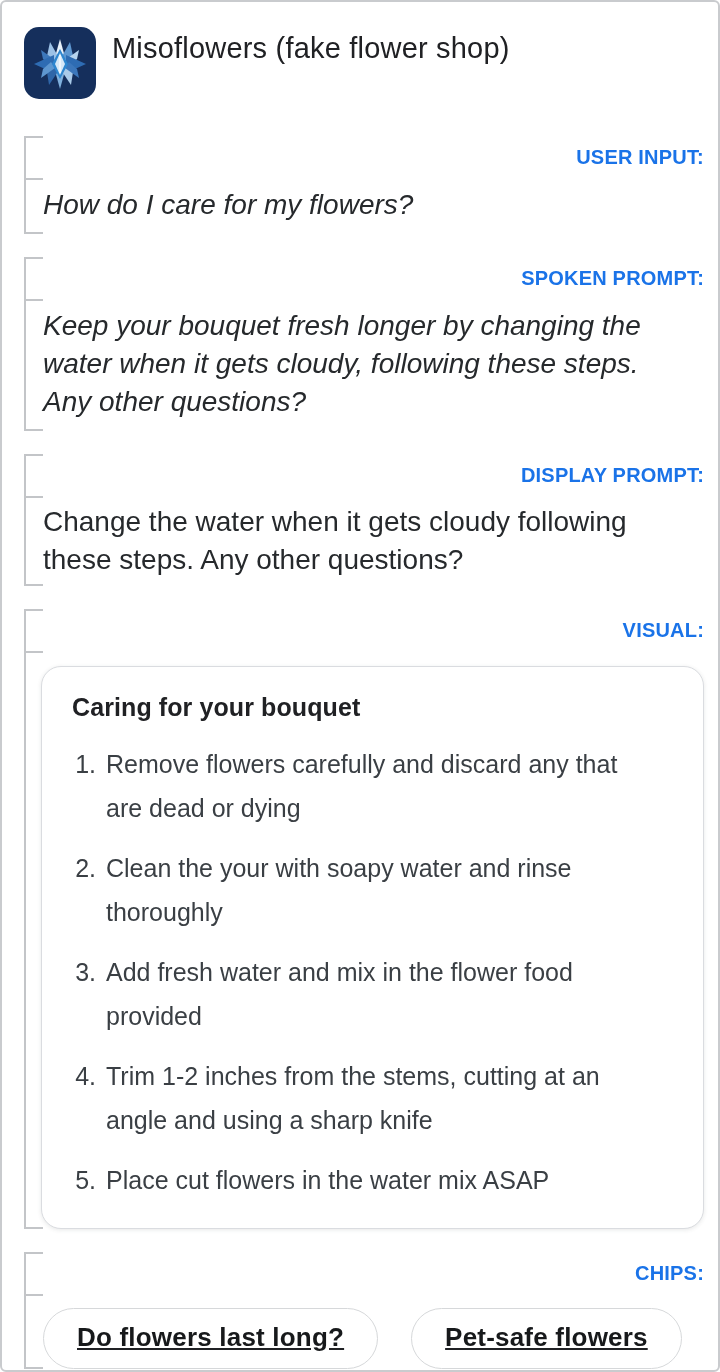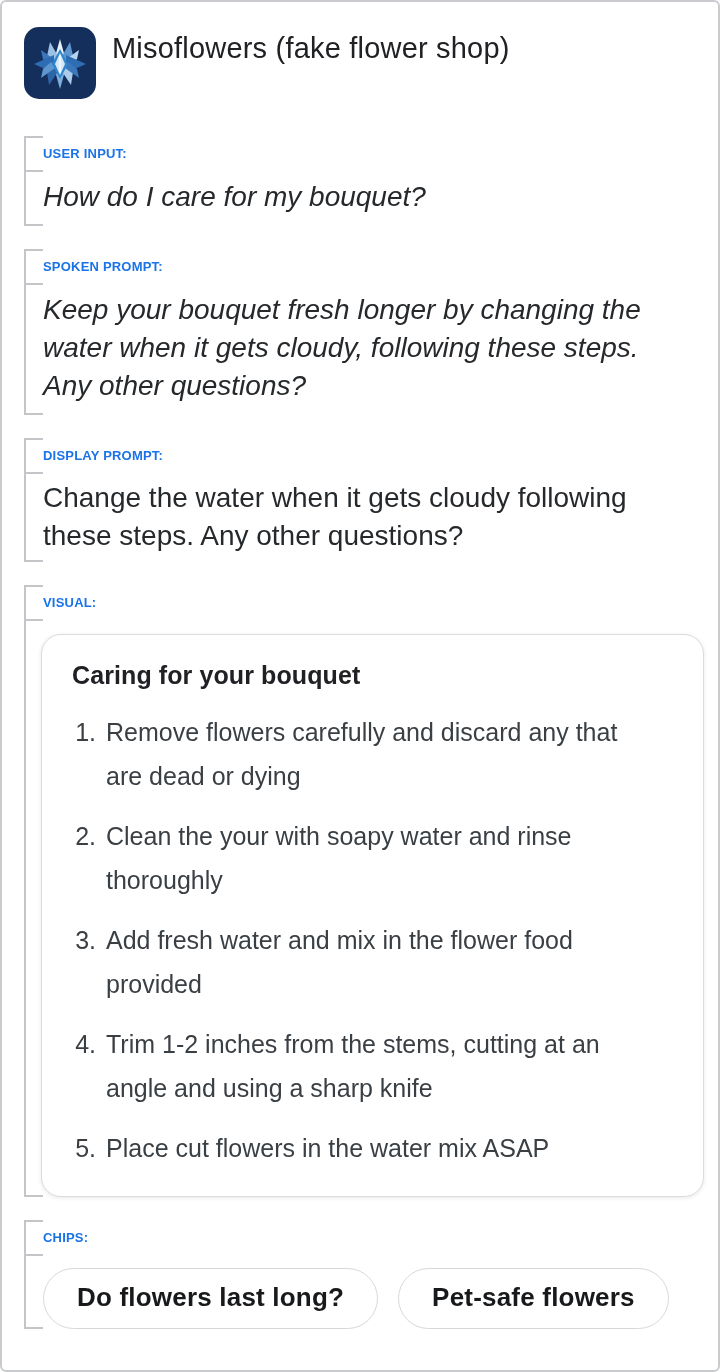--- a/index.html
+++ b/index.html
@@ -52,22 +52,23 @@
     content:"";position:absolute;left:0;width:17px;height:2px;
     background:var(--bracket);
   }
   .section::before{top:0;}
   .section::after{bottom:0;}
   .mid-tick{
     margin-left:-17px;width:17px;height:2px;background:var(--bracket);
   }
   .section-label{
     color:var(--accent);
-    font-size:13px;font-weight:700;letter-spacing:.2px;
+    font-size:20px;font-weight:700;letter-spacing:.2px;
     padding:10px 0 9px;
+    text-align:right;
   }
   .section-body{
     font-size:28px;line-height:38px;color:var(--body-ink);
     max-width:632px;
     padding:6px 0 10px;
   }
   .section-body.italic{font-style:italic;}
   .section--display .section-body{padding:5px 0 7px;}
 
   
@@ -90,22 +91,23 @@
   .card-steps li{
     font-size:25px;line-height:44px;color:var(--card-ink);
     margin-bottom:16px;
     max-width:550px;
     padding-left:3px;
   }
   .card-steps li:last-child{margin-bottom:2px;}
 
   
   .chips-row{
-    display:flex;gap:20px;
+    display:flex;gap:33px;
     margin:12px 0 17px 0;
+    text-decoration:underline;
   }
   .chip{
     background:#fff;
     border:1.5px solid #d6d8da;
     border-radius:32px;
     padding:13px 33px 15px;
     font-family:"Liberation Sans",sans-serif;
     font-size:26px;font-weight:600;color:#17191b;
     letter-spacing:.2px;
     white-space:nowrap;
@@ -141,21 +143,21 @@
   <div class="persona-meta">
     <div class="persona-name">Misoflowers (fake flower shop)</div>
   </div>
 </header>
 
 <main class="sections">
 
   <section class="section">
     <div class="section-label">USER INPUT:</div>
     <div class="mid-tick"></div>
-    <div class="section-body italic">How do I care for my bouquet?</div>
+    <div class="section-body italic">How do I care for my flowers?</div>
   </section>
 
   <section class="section">
     <div class="section-label">SPOKEN PROMPT:</div>
     <div class="mid-tick"></div>
     <div class="section-body italic">Keep your bouquet fresh longer by changing the water when it gets cloudy, following these steps. Any other questions?</div>
   </section>
 
   <section class="section section--display">
     <div class="section-label">DISPLAY PROMPT:</div>

